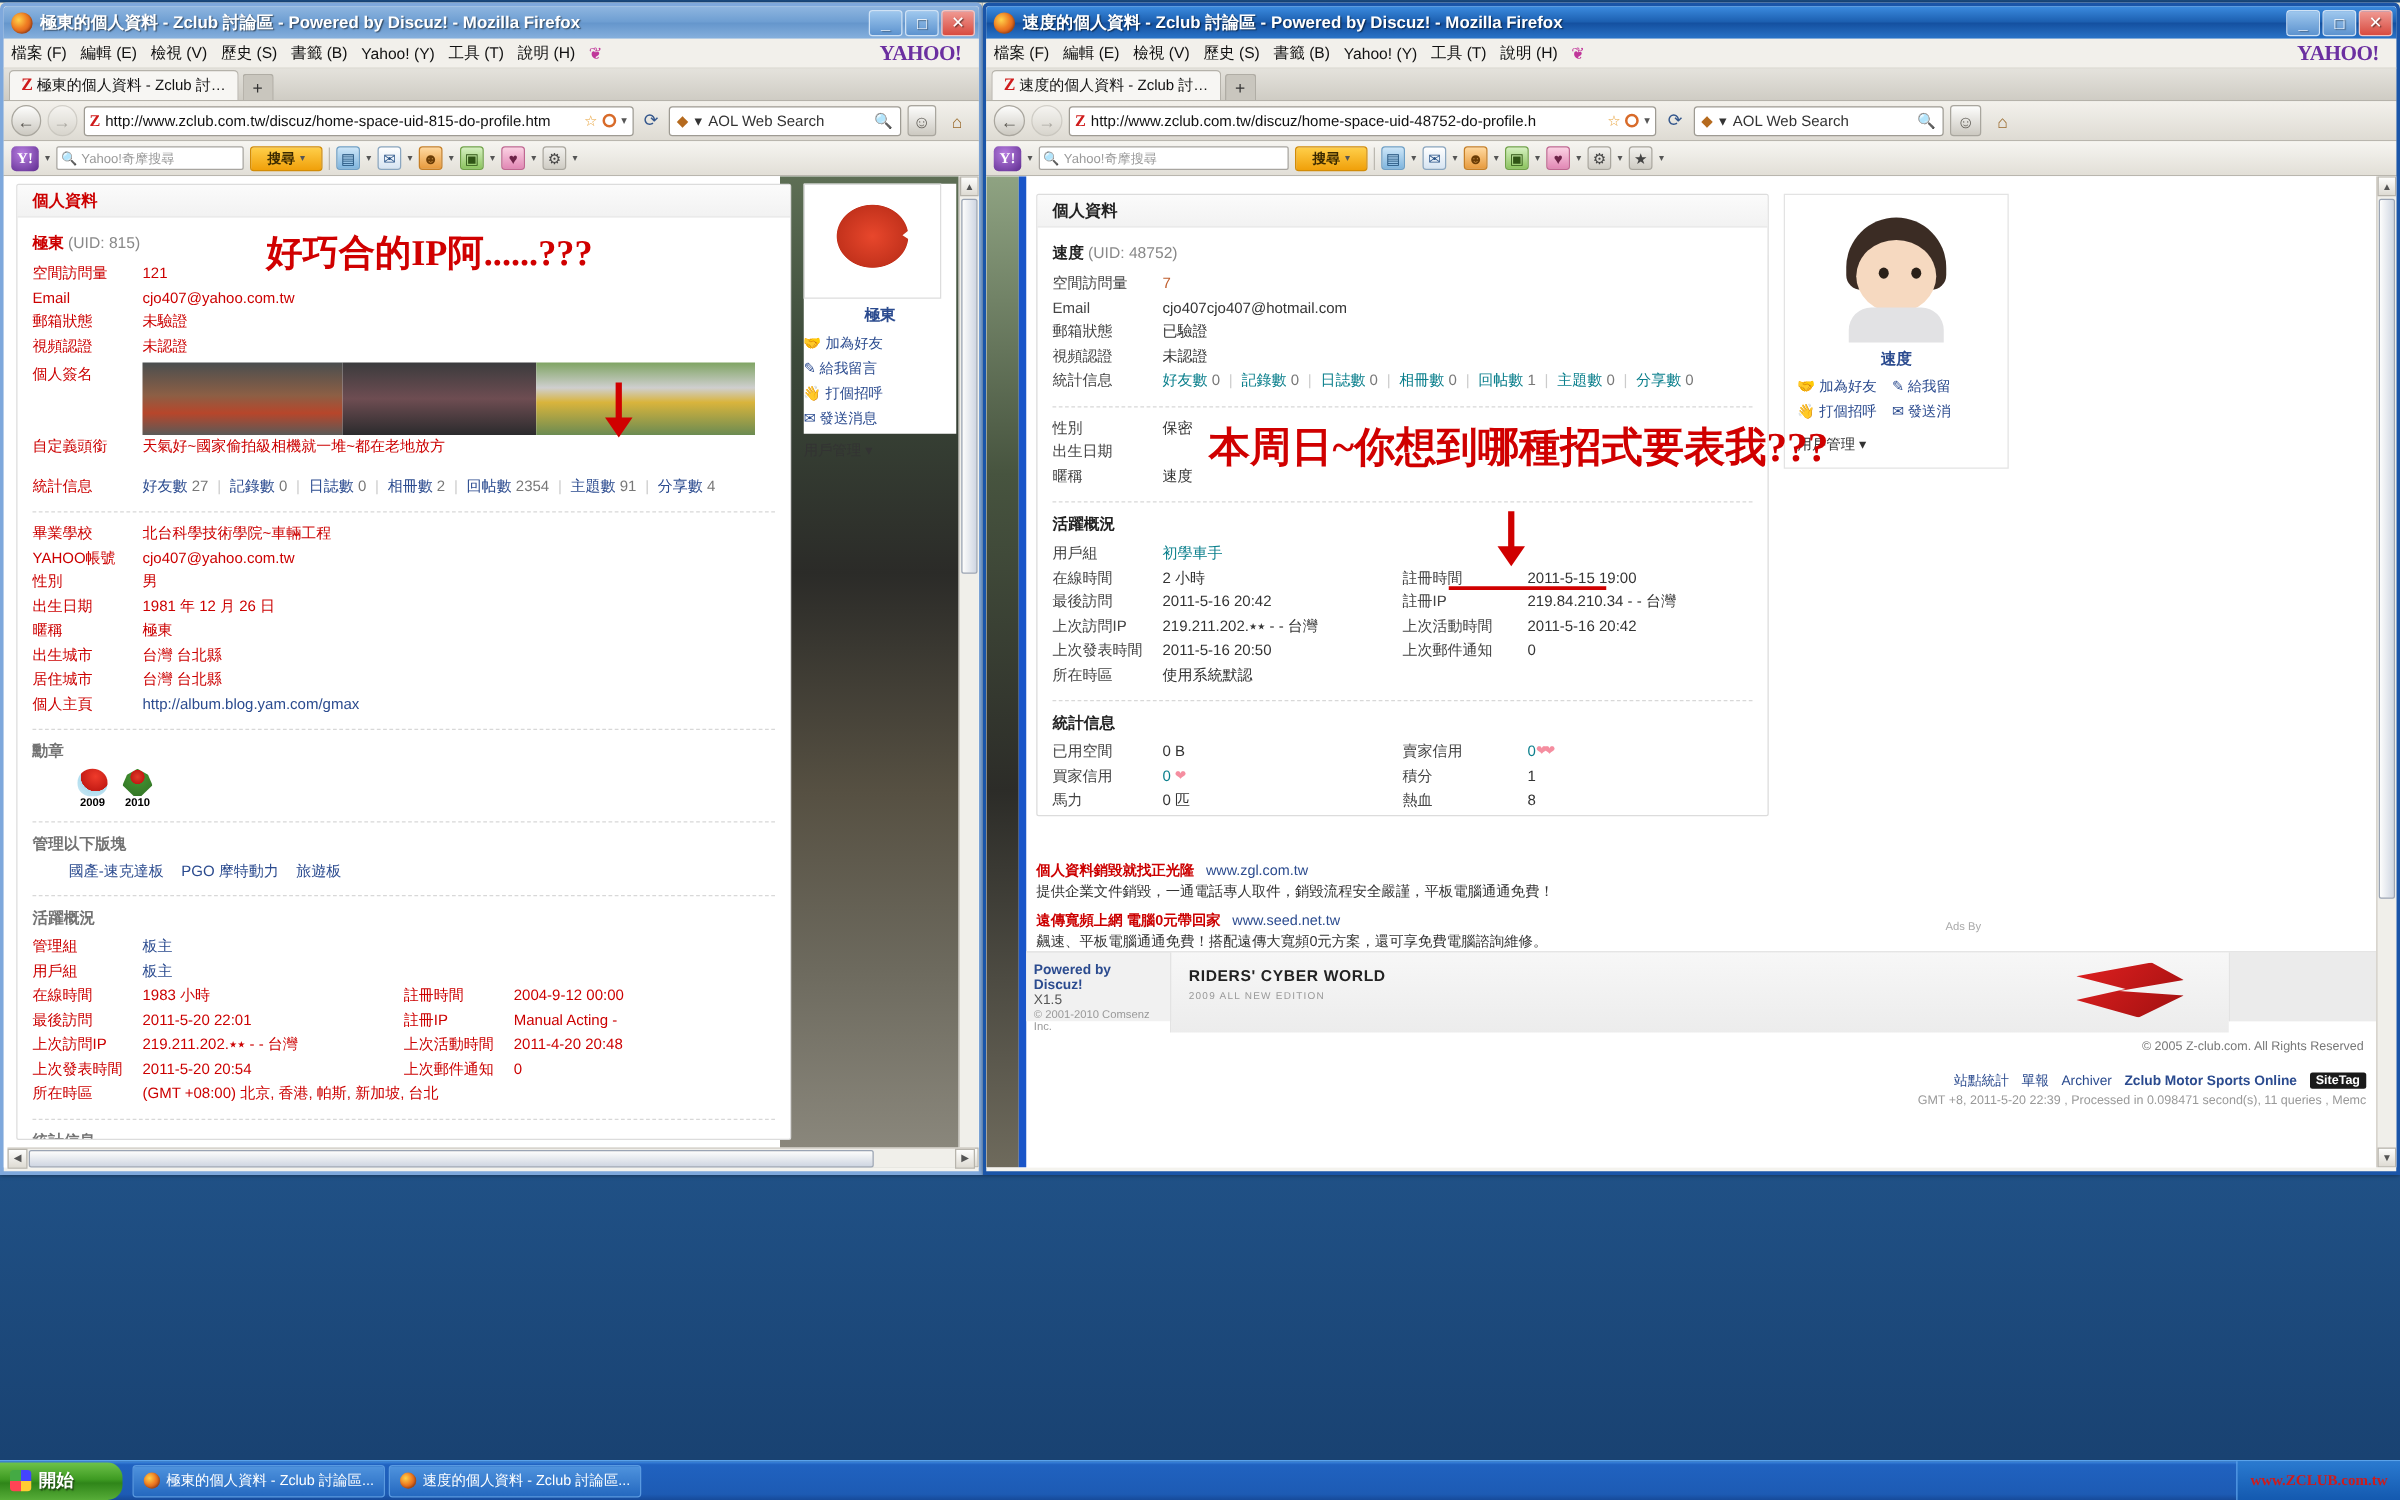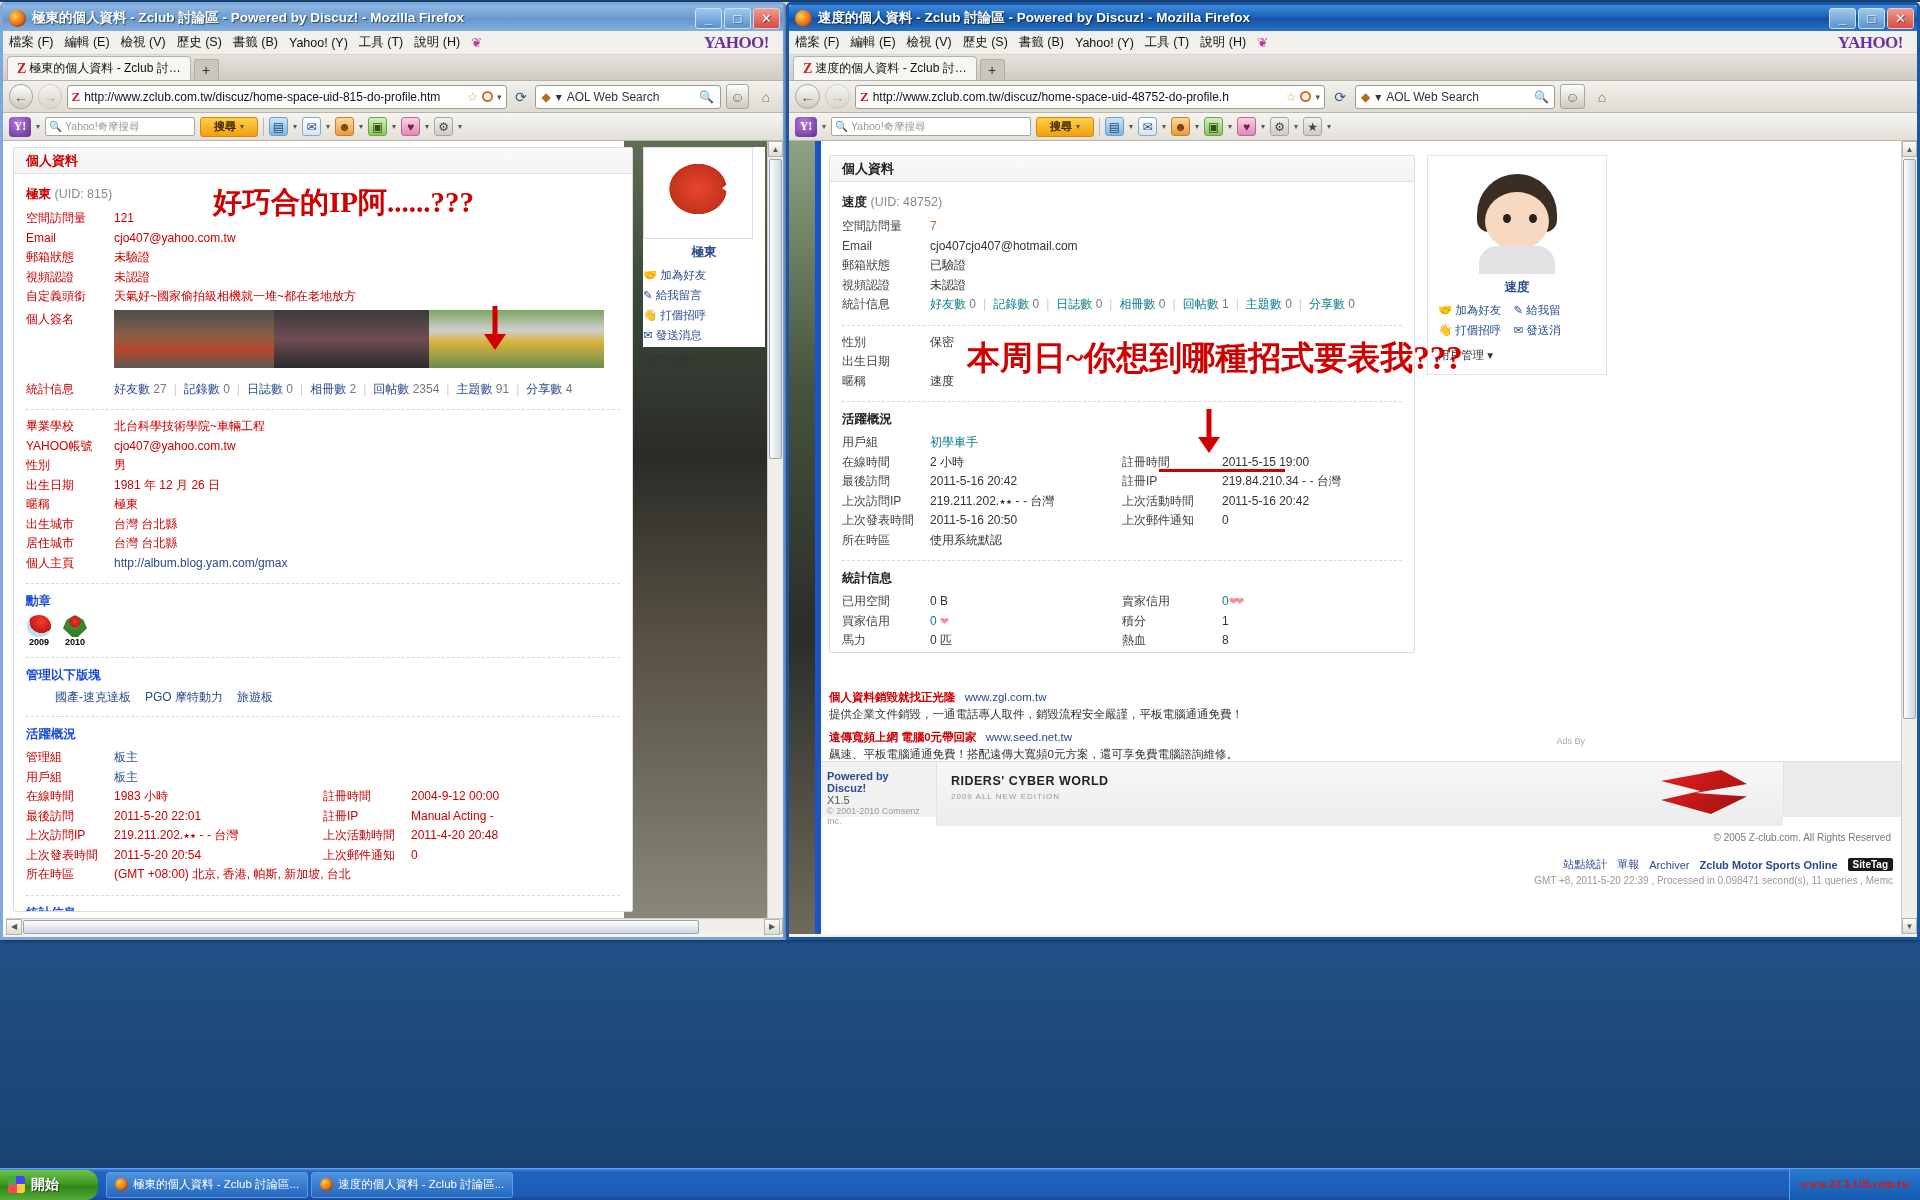--- a/index.html
+++ b/index.html
@@ -186,23 +186,23 @@
   .stats .s.teal{ color:#0a7f8c; }
   .stats .n{ color:#777; }
   .stats .bar{ color:#ccc; margin:0 7px; }
   .divider{ border-top:1px dashed #d8d8d8; margin:7px 0; }
   .sighdr{ display:flex; }
   .sigimgs{ display:flex; }
   .sigimg{ height:58px; }
   .si1{ width:160px; background:linear-gradient(180deg,#4a4e4f 0%,#8c5f45 45%,#b7462b 70%,#5a5a58 100%); }
   .si2{ width:155px; background:linear-gradient(180deg,#3b3b3d 0%,#6e4d52 50%,#2b2b2d 100%); }
   .si3{ width:175px; background:linear-gradient(180deg,#7fa463 0%,#cfcfcf 35%,#d9b43c 55%,#6b8b52 100%); }
-  .sectitle{ font-size:12.5px; font-weight:bold; color:#1d4ed8; margin:9px 0 5px 0; }
+  .sectitle{ font-size:12.5px; font-weight:bold; color:#737373; margin:9px 0 5px 0; }
   .sectitle.dark{ color:#222; }
-  .medals{ display:flex; gap:10px; align-items:flex-end; }
+  .medals{ display:flex; gap:10px; align-items:flex-end;margin-left:35px; }
   .medal{ width:26px; text-align:center; font-size:9px; font-weight:bold; color:#000; }
   .santa{ width:24px; height:22px; margin:0 auto;
     background:radial-gradient(circle at 60% 28%, #ef3b2b 0%, #c41b14 55%, #b0ddee 56%, #cfeaf6 100%);
     border-radius:50% 50% 45% 45%; }
   .holly{ width:24px; height:22px; margin:0 auto;
     background:radial-gradient(circle at 50% 30%, #e03c2a 0%, #c41b14 28%, #3f8b2e 30%, #2f6f23 100%);
     clip-path:polygon(50% 0,85% 22%,100% 60%,62% 100%,38% 100%,0 60%,15% 22%); }
   .modlinks{ display:flex; gap:14px; font-size:12px; color:#2b4b8f;padding-left:29px; }
   .twocol{ display:flex; }
   .col{ width:50%; }
@@ -394,31 +394,31 @@
               <div class="val">cjo407@yahoo.com.tw</div>
             </div>
             <div class="row">
               <div class="lbl">郵箱狀態</div>
               <div class="val">未驗證</div>
             </div>
             <div class="row">
               <div class="lbl">視頻認證</div>
               <div class="val">未認證</div>
             </div>
-            <div class="row">
-              <div class="lbl">自定義頭銜</div>
-              <div class="val">天氣好~國家偷拍級相機就一堆~都在老地放方</div>
-            </div>
             <div class="row sighdr" style="margin-top:3px;">
               <div class="lbl">個人簽名</div>
               <div class="sigimgs">
                 <div class="sigimg si1"></div>
                 <div class="sigimg si2"></div>
                 <div class="sigimg si3"></div>
               </div>
+            </div>
+            <div class="row">
+              <div class="lbl">自定義頭銜</div>
+              <div class="val">天氣好~國家偷拍級相機就一堆~都在老地放方</div>
             </div>
             <div class="row" style="margin-top:12px;">
               <div class="lbl">統計信息</div>
               <div class="stats">
                 <span class="s">好友數</span>&nbsp;<span class="n">27</span><span class="bar">|</span>
                 <span class="s">記錄數</span>&nbsp;<span class="n">0</span><span class="bar">|</span>
                 <span class="s">日誌數</span>&nbsp;<span class="n">0</span><span class="bar">|</span>
                 <span class="s">相冊數</span>&nbsp;<span class="n">2</span><span class="bar">|</span>
                 <span class="s">回帖數</span>&nbsp;<span class="n">2354</span><span class="bar">|</span>
                 <span class="s">主題數</span>&nbsp;<span class="n">91</span><span class="bar">|</span>

